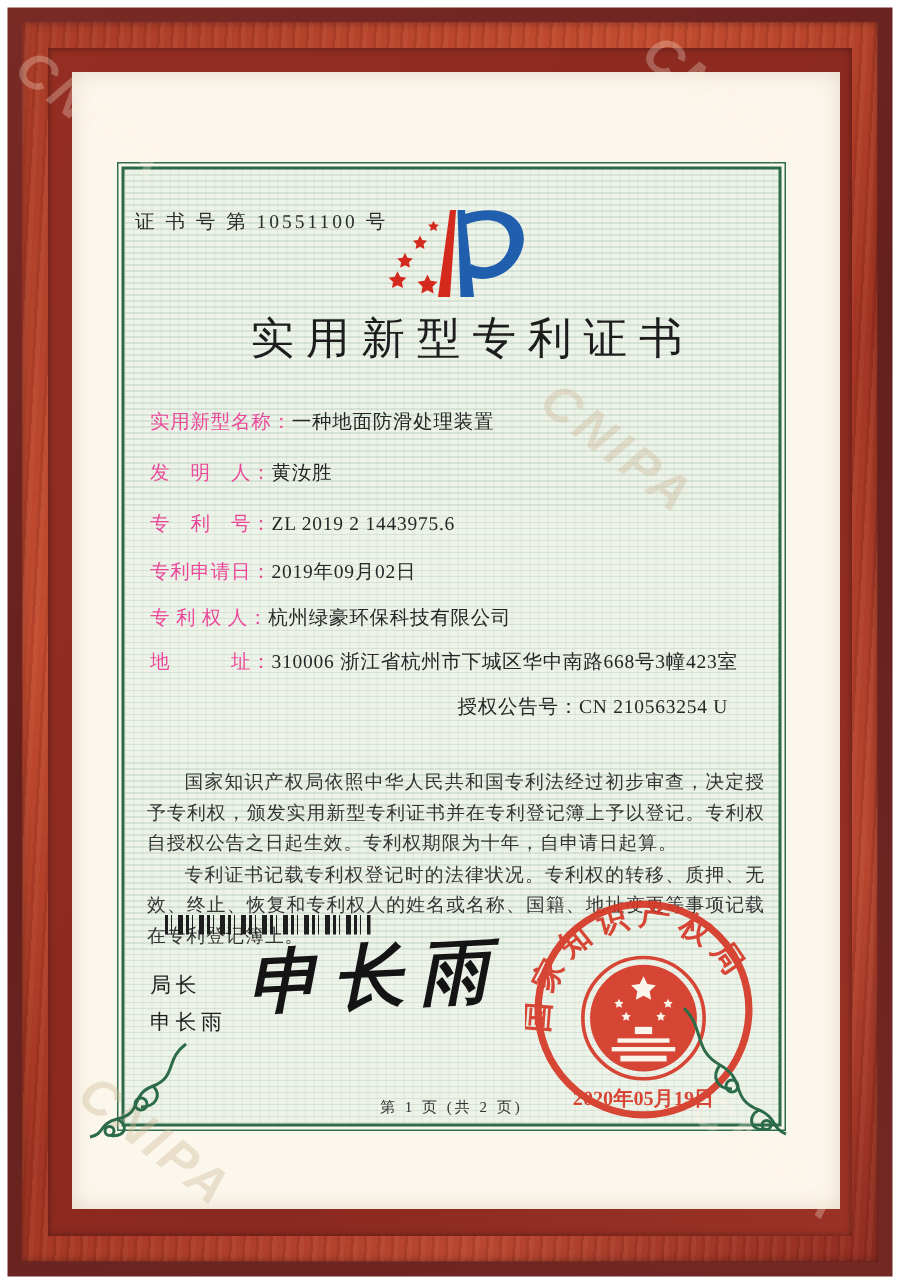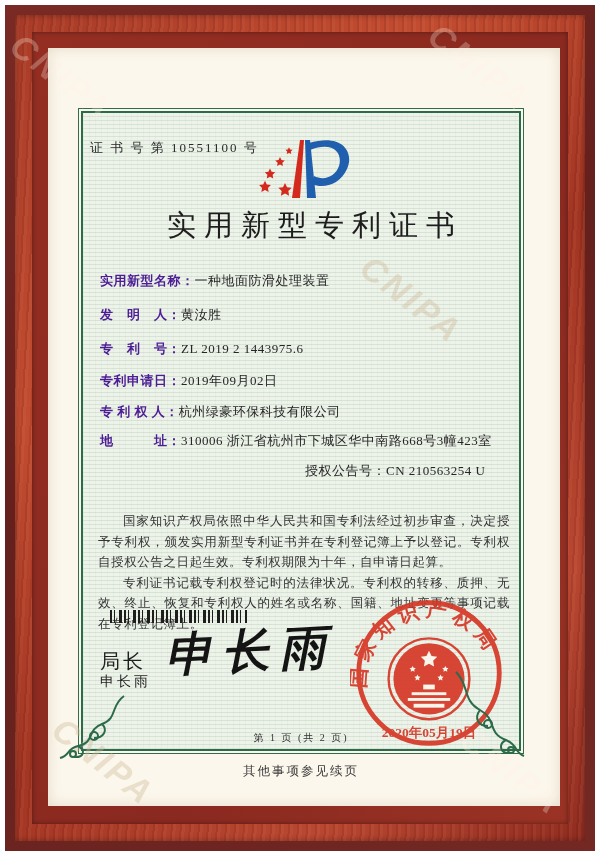--- a/index.html
+++ b/index.html
@@ -28,28 +28,28 @@
       font-style:italic;font-weight:700;font-size:34px;letter-spacing:3px;
       color:rgba(205,185,150,.38);transform:rotate(38deg);z-index:3;pointer-events:none;}
   .wm.on-frame{color:rgba(255,240,225,.28);}
   
   .content{position:absolute;inset:0;z-index:4;}
   .cert-no{position:absolute;left:90px;top:139px;font-size:13px;letter-spacing:2px;color:#2b2b2b;}
   .logo{position:absolute;left:243px;top:135px;width:120px;height:70px;}
   .title{position:absolute;left:95px;width:440px;top:206px;text-align:center;
          font-size:29px;font-weight:400;letter-spacing:8px;color:#1d1d1d;}
   .field{position:absolute;left:100px;font-size:13px;color:#262626;letter-spacing:.5px;white-space:nowrap;}
-  .field .lab{color:#4c1d95;font-weight:bold;}
+  .field .lab{color:#ec4899;}
   .grant-right{position:absolute;left:305px;font-size:13px;color:#262626;letter-spacing:.5px;white-space:nowrap;}
   .paras{position:absolute;left:98px;top:487px;width:412px;font-size:12.5px;line-height:20.5px;
          color:#343434;text-align:justify;letter-spacing:.6px;margin-top:24px;}
   .paras p{margin:0;text-indent:2em;}
   .barcode{position:absolute;left:110px;top:610px;width:137px;height:13px;
         background:repeating-linear-gradient(90deg,#1e1e1e 0 2px,transparent 2px 4px,#1e1e1e 4px 5px,transparent 5px 9px,#1e1e1e 9px 12px,transparent 12px 14px);}
-  .director{position:absolute;left:100px;top:648px;font-size:20px;letter-spacing:3px;color:#1f1f1f;}
+  .director{position:absolute;left:100px;top:648px;font-size:14px;letter-spacing:3px;color:#1f1f1f;}
   .director-name{position:absolute;left:100px;top:673px;font-size:14px;letter-spacing:3px;color:#1f1f1f;}
   .signature{position:absolute;left:165px;top:620px;font-size:47px;font-weight:600;font-style:italic;
         letter-spacing:10px;color:#141414;transform:rotate(-3deg);font-family:"Liberation Serif",serif;}
   .seal{position:absolute;left:350px;top:596px;width:158px;height:154px;opacity:.92;}
   .page-num{position:absolute;left:78px;width:446px;top:731px;text-align:center;
         font-size:10px;letter-spacing:2px;color:#333;}
   .footer-note{position:absolute;left:78px;width:446px;top:763px;text-align:center;
         font-size:12.5px;letter-spacing:2px;color:#3a3a3a;}
   .flourish{position:absolute;z-index:5;}
   .fl-bl{left:58px;top:694px;}
@@ -166,15 +166,14 @@
       <g fill="none" stroke="#2c6b4a" stroke-width="2">
         <path d="M70,2 C56,16 64,30 46,40 C28,50 40,62 20,70 C8,75 12,82 2,86"></path>
         <path d="M46,40 C52,48 48,56 38,56"></path>
         <path d="M20,70 C28,74 26,84 16,83"></path>
         <circle cx="38" cy="54" r="4"></circle>
         <circle cx="15" cy="80" r="3"></circle>
       </g>
     </svg>
 
     <div class="page-num">第 1 页 (共 2 页)</div>
-    <div class="footer-note">其他事项参见续页</div>
   </div>
 </div>
 
 </body></html>

